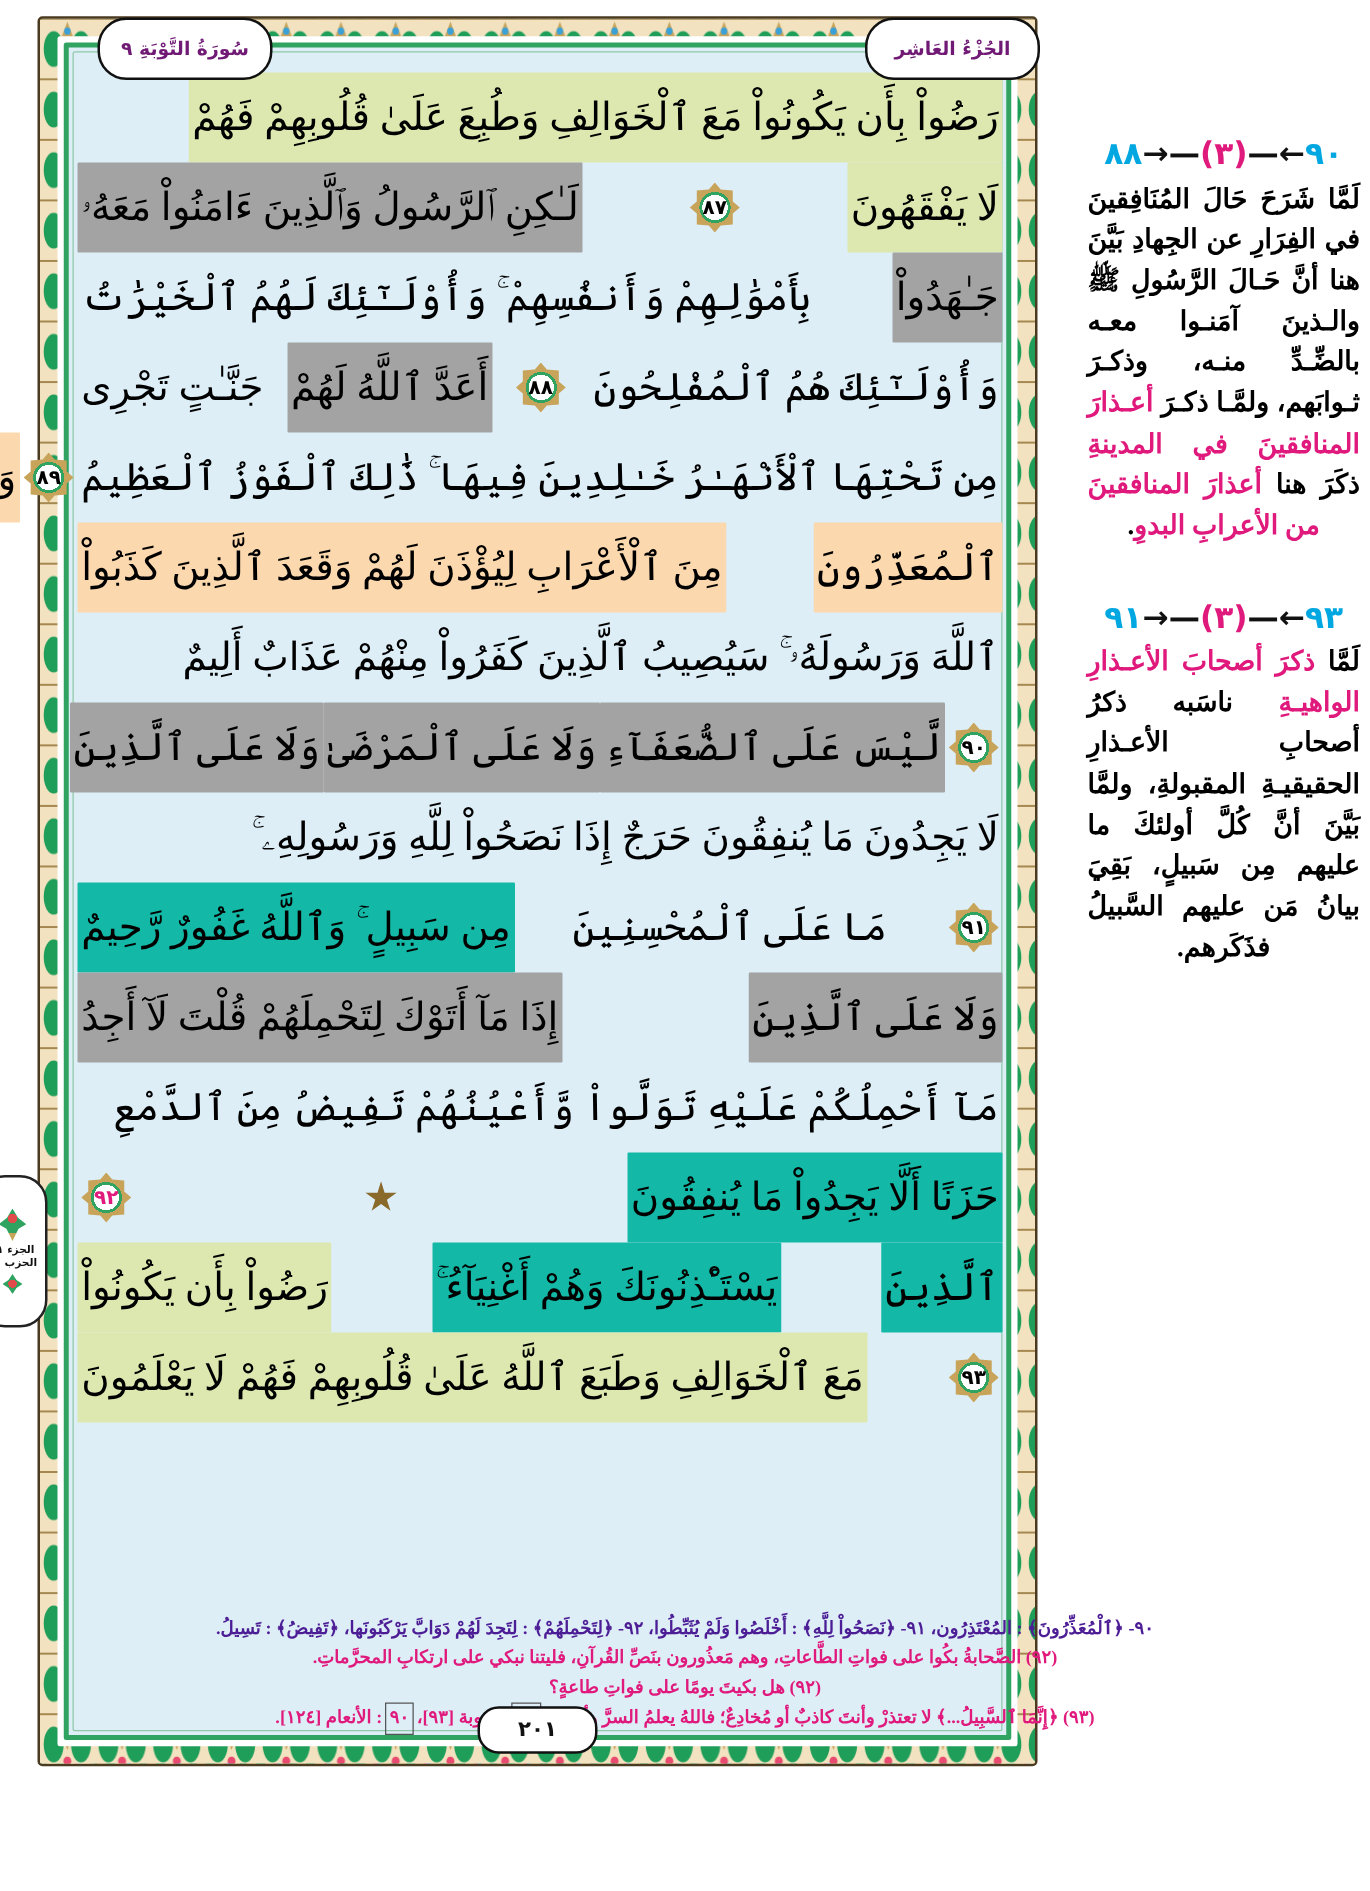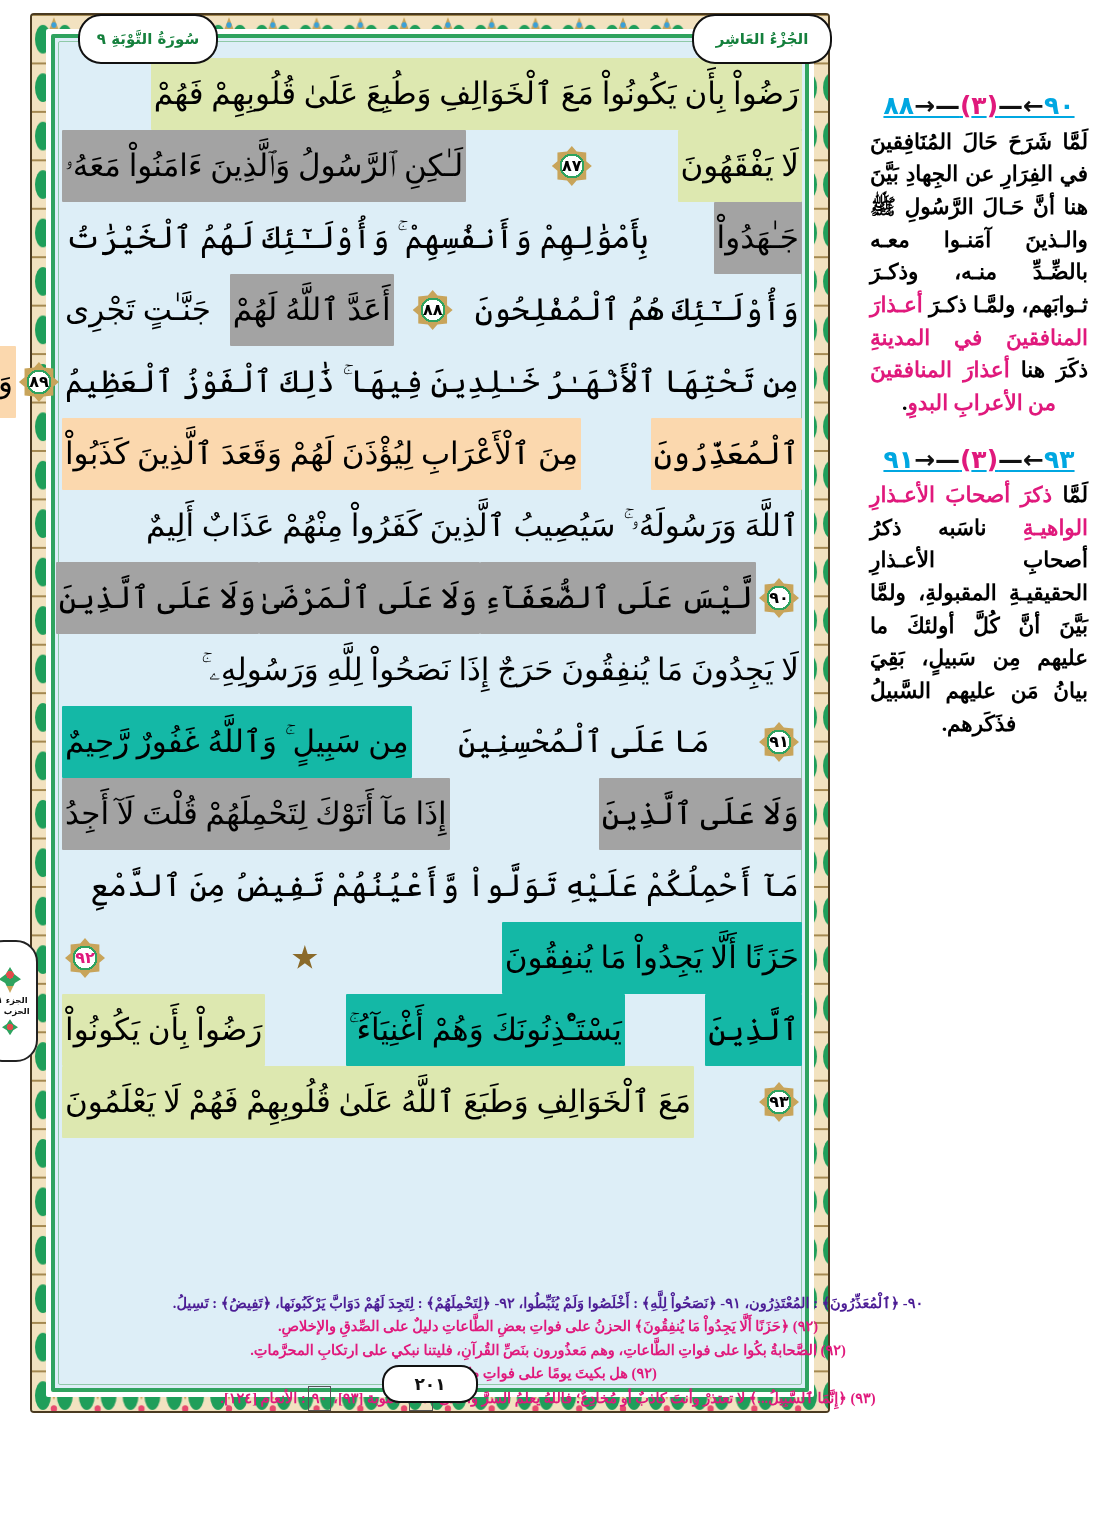--- a/index.html
+++ b/index.html
@@ -23,21 +23,21 @@
     background:#fff;
     border:2.5px solid #111;
     border-radius:23px/23px;
     display:flex;align-items:center;justify-content:center;
     z-index:6;
   }
   .cartouche.right{right:-2px;}
   .cartouche.left{left:48px;}
   .cartouche span{
     font-family:"DejaVu Sans","Liberation Sans",sans-serif;
-    font-size:15px;font-weight:bold;color:#15803d;white-space:nowrap;
+    font-size:15px;font-weight:bold;color:#701a75;white-space:nowrap;
     letter-spacing:-0.5px;
   }
 
   
   .frame-outer{
     position:absolute;left:30px;top:13px;width:800px;height:1400px;
     box-sizing:border-box;
     background:
       repeating-linear-gradient(90deg,
         #2e8b57 0px,#2e8b57 6px,
@@ -173,24 +173,23 @@
   }
   .page-num span{font-size:17px;font-weight:bold;color:#111;font-family:"DejaVu Sans",sans-serif;}
 
   
   .sidebar{
     position:absolute;right:8px;top:92px;width:218px;
     direction:rtl;text-align:justify;
   }
   .sb-head{
     text-align:center;font-size:25px;font-weight:bold;
-    color:#00a7e1;margin:0 0 6px 0;line-height:1.1;
+    color:#00a7e1;margin:17px 0 6px 0;line-height:1.1;
     font-family:"DejaVu Sans",sans-serif;
     direction:rtl;
-    text-decoration:underline;
   }
   .sb-head .paren{color:#e0197c;}
   .sb-head .arrow{color:#111;font-weight:bold;}
   .sb-body{
     font-size:21.5px;line-height:1.52;color:#000;font-weight:bold;
     font-family:"Liberation Serif","DejaVu Serif",serif;
     text-align:justify;text-align-last:center;
     margin-bottom:12px;
   }
   .sb-body .hi{color:#e0197c;}
@@ -358,19 +357,18 @@
   <div class="sidebar" id="sidebar">
       <div class="sb-head"><span>٩٠</span><span class="arrow">←—</span><span class="paren">(٣)</span><span class="arrow">—→</span><span>٨٨</span></div>
       <div class="sb-body"><span>لَمَّا شَرَحَ حَالَ المُنَافِقينَ في الفِرَارِ عن الجِهادِ بَيَّنَ هنا أنَّ حَـالَ الرَّسُولِ ﷺ والـذينَ آمَنـوا معـه بالضِّـدِّ منـه، وذكـرَ ثـوابَهم، ولمَّـا ذكـرَ </span><span class="hi">أعـذارَ المنافقينَ في المدينةِ</span><span> ذكَرَ هنا </span><span class="hi">أعذارَ المنافقينَ من الأعرابِ البدوِ</span><span>.</span></div>
       <div class="sb-gap"></div>
       <div class="sb-head"><span>٩٣</span><span class="arrow">←—</span><span class="paren">(٣)</span><span class="arrow">—→</span><span>٩١</span></div>
       <div class="sb-body"><span>لَمَّا </span><span class="hi">ذكرَ أصحابَ الأعـذارِ الواهيـةِ</span><span> ناسَبه ذكرُ أصحابِ الأعـذارِ الحقيقيـةِ المقبولةِ، ولمَّا بَيَّنَ أنَّ كُلَّ أولئكَ ما عليهم مِن سَبيلٍ، بَقِيَ بيانُ مَن عليهم السَّبيلُ فذَكَرهم.</span></div>
     </div>
 
   <div class="footnotes" id="footnotes">
       <div class="fn-line fn-blue"><span>٩٠- ﴿ٱلْمُعَذِّرُونَ﴾ : المُعْتَذِرُون، ٩١- ﴿نَصَحُواْ لِلَّهِ﴾ : أَخْلَصُوا وَلَمْ يُثَبِّطُوا، ٩٢- ﴿لِتَحْمِلَهُمْ﴾ : لِتَجِدَ لَهُمْ دَوَابَّ يَرْكَبُونَها، ﴿تَفِيضُ﴾ : تَسِيلُ.</span></div>
-      <div class="fn-line fn-pink"><span>(٩٢) ﴿حَزَنًا أَلَّا يَجِدُواْ مَا يُنفِقُونَ﴾ الحزنُ على فواتِ بعضِ الطَّاعاتِ دليلٌ على الصِّدقِ والإخلاصِ.</span></div>
       <div class="fn-line fn-pink"><span>(٩٢) الصَّحابةُ بكُوا على فواتِ الطَّاعاتِ، وهم مَعذُورون بنَصِّ القُرآنِ، فليتنا نبكي على ارتكابِ المحرَّماتِ.</span></div>
       <div class="fn-line fn-pink"><span>(٩٢) هل بكيتَ يومًا على فواتِ طاعةٍ؟</span></div>
       <div class="fn-line fn-pink"><span>(٩٣) ﴿إِنَّمَا ٱلسَّبِيلُ...﴾ لا تعتذرْ وأنتَ كاذبٌ أو مُخادِعٌ؛ فاللهُ يعلمُ السرَّ وأخفَى.</span><span class="boxed">٨٧</span><span>: التوبة [٩٣]،</span><span class="boxed">٩٠</span><span>: الأنعام [١٢٤].</span></div>
     </div>
 
 </div>
 
 </body></html>

